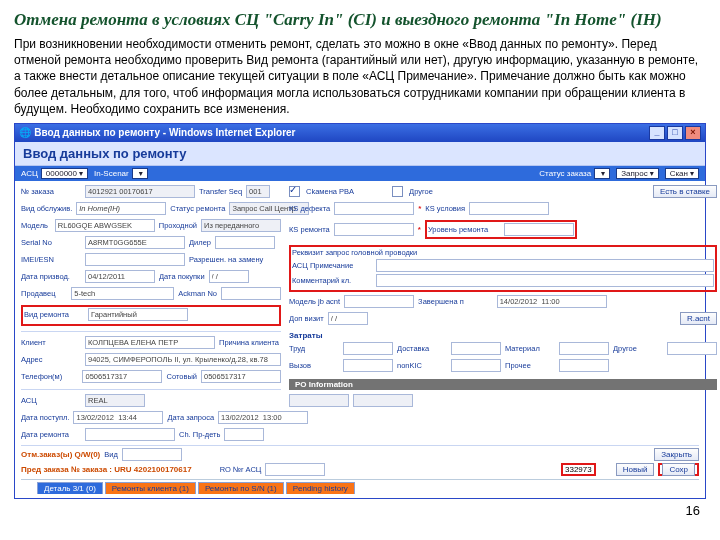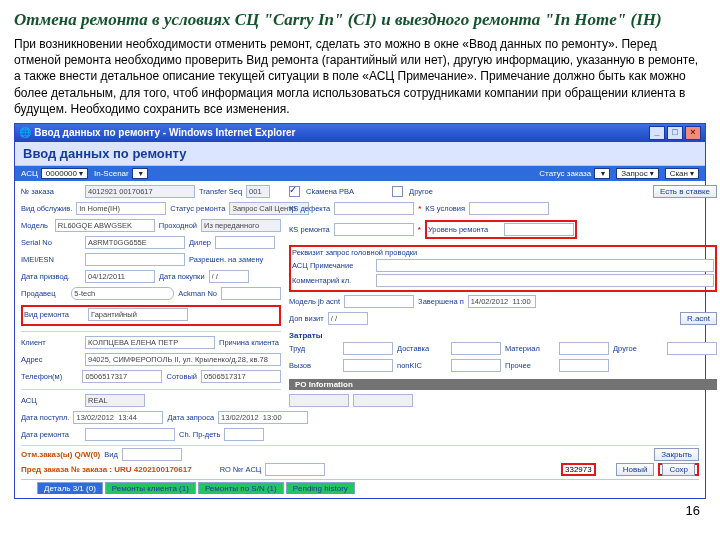--- a/index.html
+++ b/index.html
@@ -142,21 +142,21 @@
     border-top:1px solid #bcd;
     margin-top:3px;
     padding-top:2px;
     font-size:8px;
     padding-left:16px;
   }
   .tab {
     border:1px solid #8aa1d6;
     border-bottom:none;
     padding:1px 6px;
-    background:#22c55e;
+    background:#f97316;
     color:#173b9a;
   }
   .tab.active { background:#2e6bdc; color:#fff; }
   .footer {
     text-align:right;
     font-size:13px;
     margin-top:4px;
     padding-right:6px;
   }
   .hr { border-top:1px solid #c9d6f2; margin:2px 0; }
@@ -208,21 +208,21 @@
       <div class="col left">
         <div class="row">
             <span class="lbl2" style="width:60px">№ заказа</span>
           <input class="f ro" style="width: 110px;" value="4012921 00170617">
           <span class="lbl2">Transfer Seq</span>
           <input class="f ro" style="width: 24px;" value="001">
           </div>
 
         <div class="row">
             <span class="lbl2" style="width:60px">Вид обслужив.</span>
-          <input class="f" style="width: 90px;" value="In Home(IH)">
+          <input class="f" style="width: 90px; font-style: italic;" value="In Home(IH)">
           <span class="lbl2">Статус ремонта</span>
           <input class="f ro" style="width: 80px;" value="Запрос Call Центр">
           </div>
 
         <div class="row">
             <span class="lbl2" style="width:60px">Модель</span>
           <input class="f" style="width: 100px;" value="RL60GQE ABWGSEK">
           <span class="lbl2">Проходной</span>
           <input class="f ro" style="width: 80px;" value="Из переданного">
           </div>
@@ -242,21 +242,21 @@
 
         <div class="row">
             <span class="lbl2" style="width:60px">Дата призвод.</span>
           <input class="f" style="width: 70px;" value="04/12/2011">
           <span class="lbl2">Дата покупки</span>
           <input class="f" style="width: 40px;" value="/ /">
           </div>
 
         <div class="row">
             <span class="lbl2" style="width:60px">Продавец</span>
-          <input class="f" style="width: 120px; border-radius: 6px;" value="5-tech">
+          <input class="f" style="width: 120px;" value="5-tech">
           <span class="lbl2">Ackman No</span>
           <input class="f" style="width: 60px;">
           </div>
 
         <div class="hl-red">
           <div class="row">
               <span class="lbl2" style="width:60px">Вид ремонта</span>
             <input class="f" style="width: 100px;" value="Гарантийный">
             </div>
         </div>
@@ -335,21 +335,21 @@
           <div class="row">
               <span class="lbl2" style="width:80px">Комментарий кл.</span>
             <input class="f" style="flex: 1 1 0%;">
             </div>
         </div>
 
         <div class="row">
           <span class="lbl2">Модель jb acnt</span>
           <input class="f" style="width: 70px;">
           <span class="lbl2">Завершена п</span>
-          <input class="f" style="width: 68px;" value="14/02/2012  11:00">
+          <input class="f" style="width: 110px; margin-left: 29px;" value="14/02/2012  11:00">
         </div>
         <div class="row">
           <span class="lbl2">Доп визит</span>
           <input class="f" style="width: 40px;" value="/ /">
           <span style="flex:1"></span>
           <span class="btn">R.acnt</span>
         </div>
 
         <div class="sec-h">Затраты</div>
         <div class="row">

